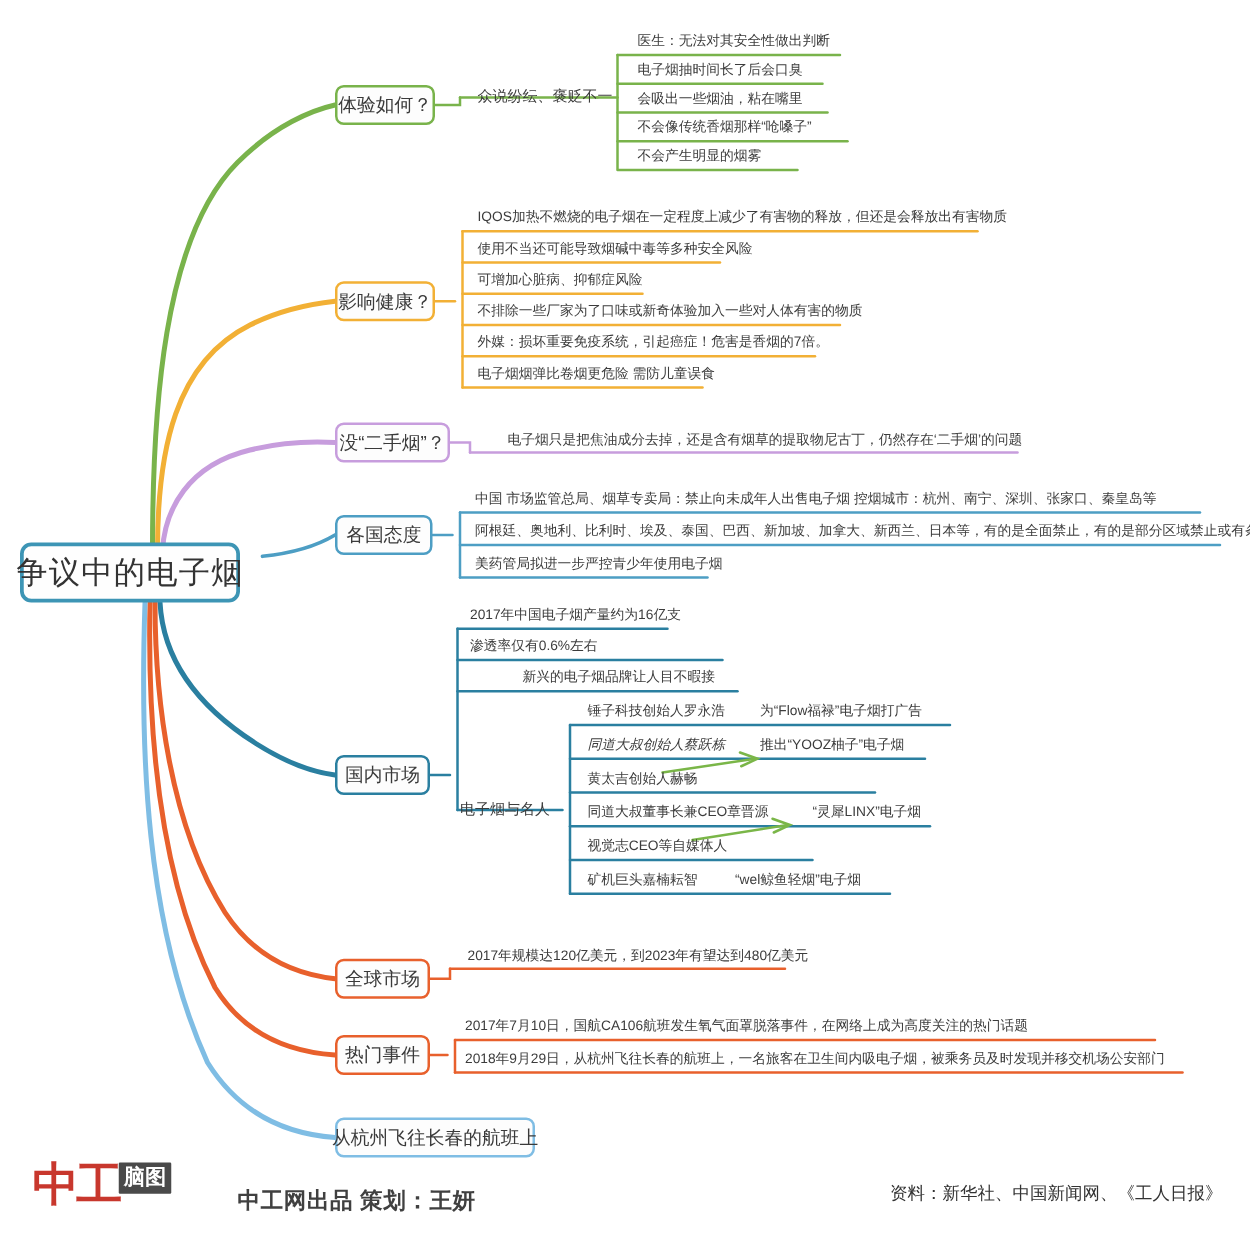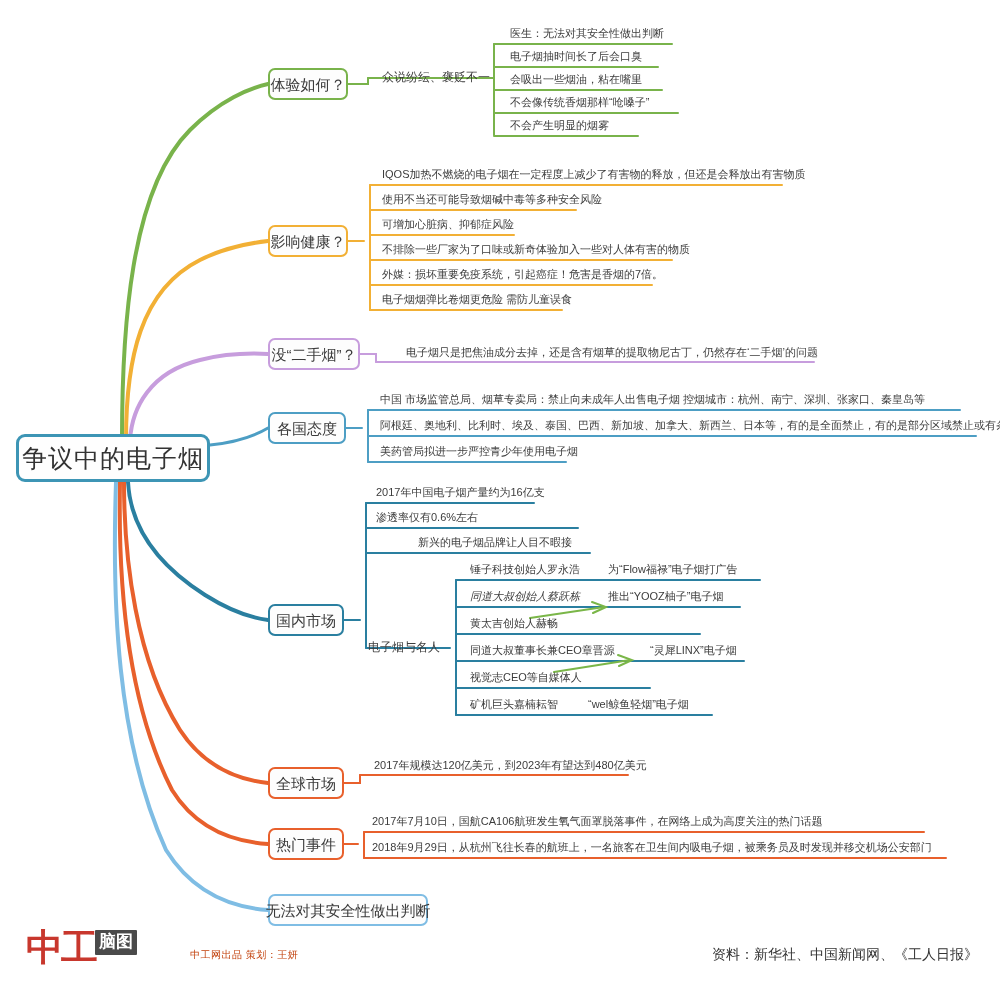--- a/index.html
+++ b/index.html
@@ -110,23 +110,23 @@
     font-size: 17px;
     font-weight: bold;
     padding: 3px 4px 5px 4px;
     line-height: 1;
     border-radius: 1px;
   }
   .credit {
     position: absolute;
     left: 190px;
     top: 33px;
-    font-size: 10px;
-    font-weight: normal;
-    color: #c2410c;
+    font-size: 18px;
+    font-weight: bold;
+    color: #404040;
     letter-spacing: 0.5px;
   }
   .source {
     position: absolute;
     right: 22px;
     top: 31px;
     font-size: 14px;
     color: #333;
   }
 </style>
@@ -199,21 +199,21 @@
       <path d="M344 783 L 360 783 L 360 775" stroke="#e8602c" stroke-width="2"></path>
       <path d="M360 775 L 628 775" stroke="#e8602c" stroke-width="2"></path>
 
       <path d="M344 844 L 358 844" stroke="#e8602c" stroke-width="2"></path>
       <path d="M364 832 L 364 858" stroke="#e8602c" stroke-width="2"></path>
       <path d="M364 832 L 924 832" stroke="#e8602c" stroke-width="2"></path>
       <path d="M364 858 L 946 858" stroke="#e8602c" stroke-width="2"></path>
     </g>
   </svg>
 
-  <div class="node root" style="left:16px; top:434px; width:194px; height:48px;">
+  <div class="node root" style="left:16px; top:434px; width:176px; height:48px;">
     <span>争议中的电子烟</span>
   </div>
 
   <div class="node lvl1 g-green" style="left:268px; top:68px; width:80px; height:32px;">
     <span>体验如何？</span>
   </div>
 
   <div class="node lvl1 g-amber" style="left:268px; top:225px; width:80px; height:32px;">
     <span>影响健康？</span>
   </div>
@@ -232,21 +232,21 @@
 
   <div class="node lvl1 g-orange" style="left:268px; top:767px; width:76px; height:32px;">
     <span>全球市场</span>
   </div>
 
   <div class="node lvl1 g-orange" style="left:268px; top:828px; width:76px; height:32px;">
     <span>热门事件</span>
   </div>
 
   <div class="node lvl1 g-sky" style="left:268px; top:894px; width:160px; height:32px;">
-    <span>无法对其安全性做出判断</span>
+    <span>从杭州飞往长春的航班上</span>
   </div>
 
   <div class="mid" style="left:382px; top:70px;">众说纷纭、褒贬不一</div>
 
   <div class="leaf" style="left:508px; top:26px;">医生：无法对其安全性做出判断</div>
   <div class="leaf" style="left:508px; top:49px;">电子烟抽时间长了后会口臭</div>
   <div class="leaf" style="left:508px; top:72px;">会吸出一些烟油，粘在嘴里</div>
   <div class="leaf" style="left:508px; top:95px;">不会像传统香烟那样“呛嗓子”</div>
   <div class="leaf" style="left:508px; top:118px;">不会产生明显的烟雾</div>
 

